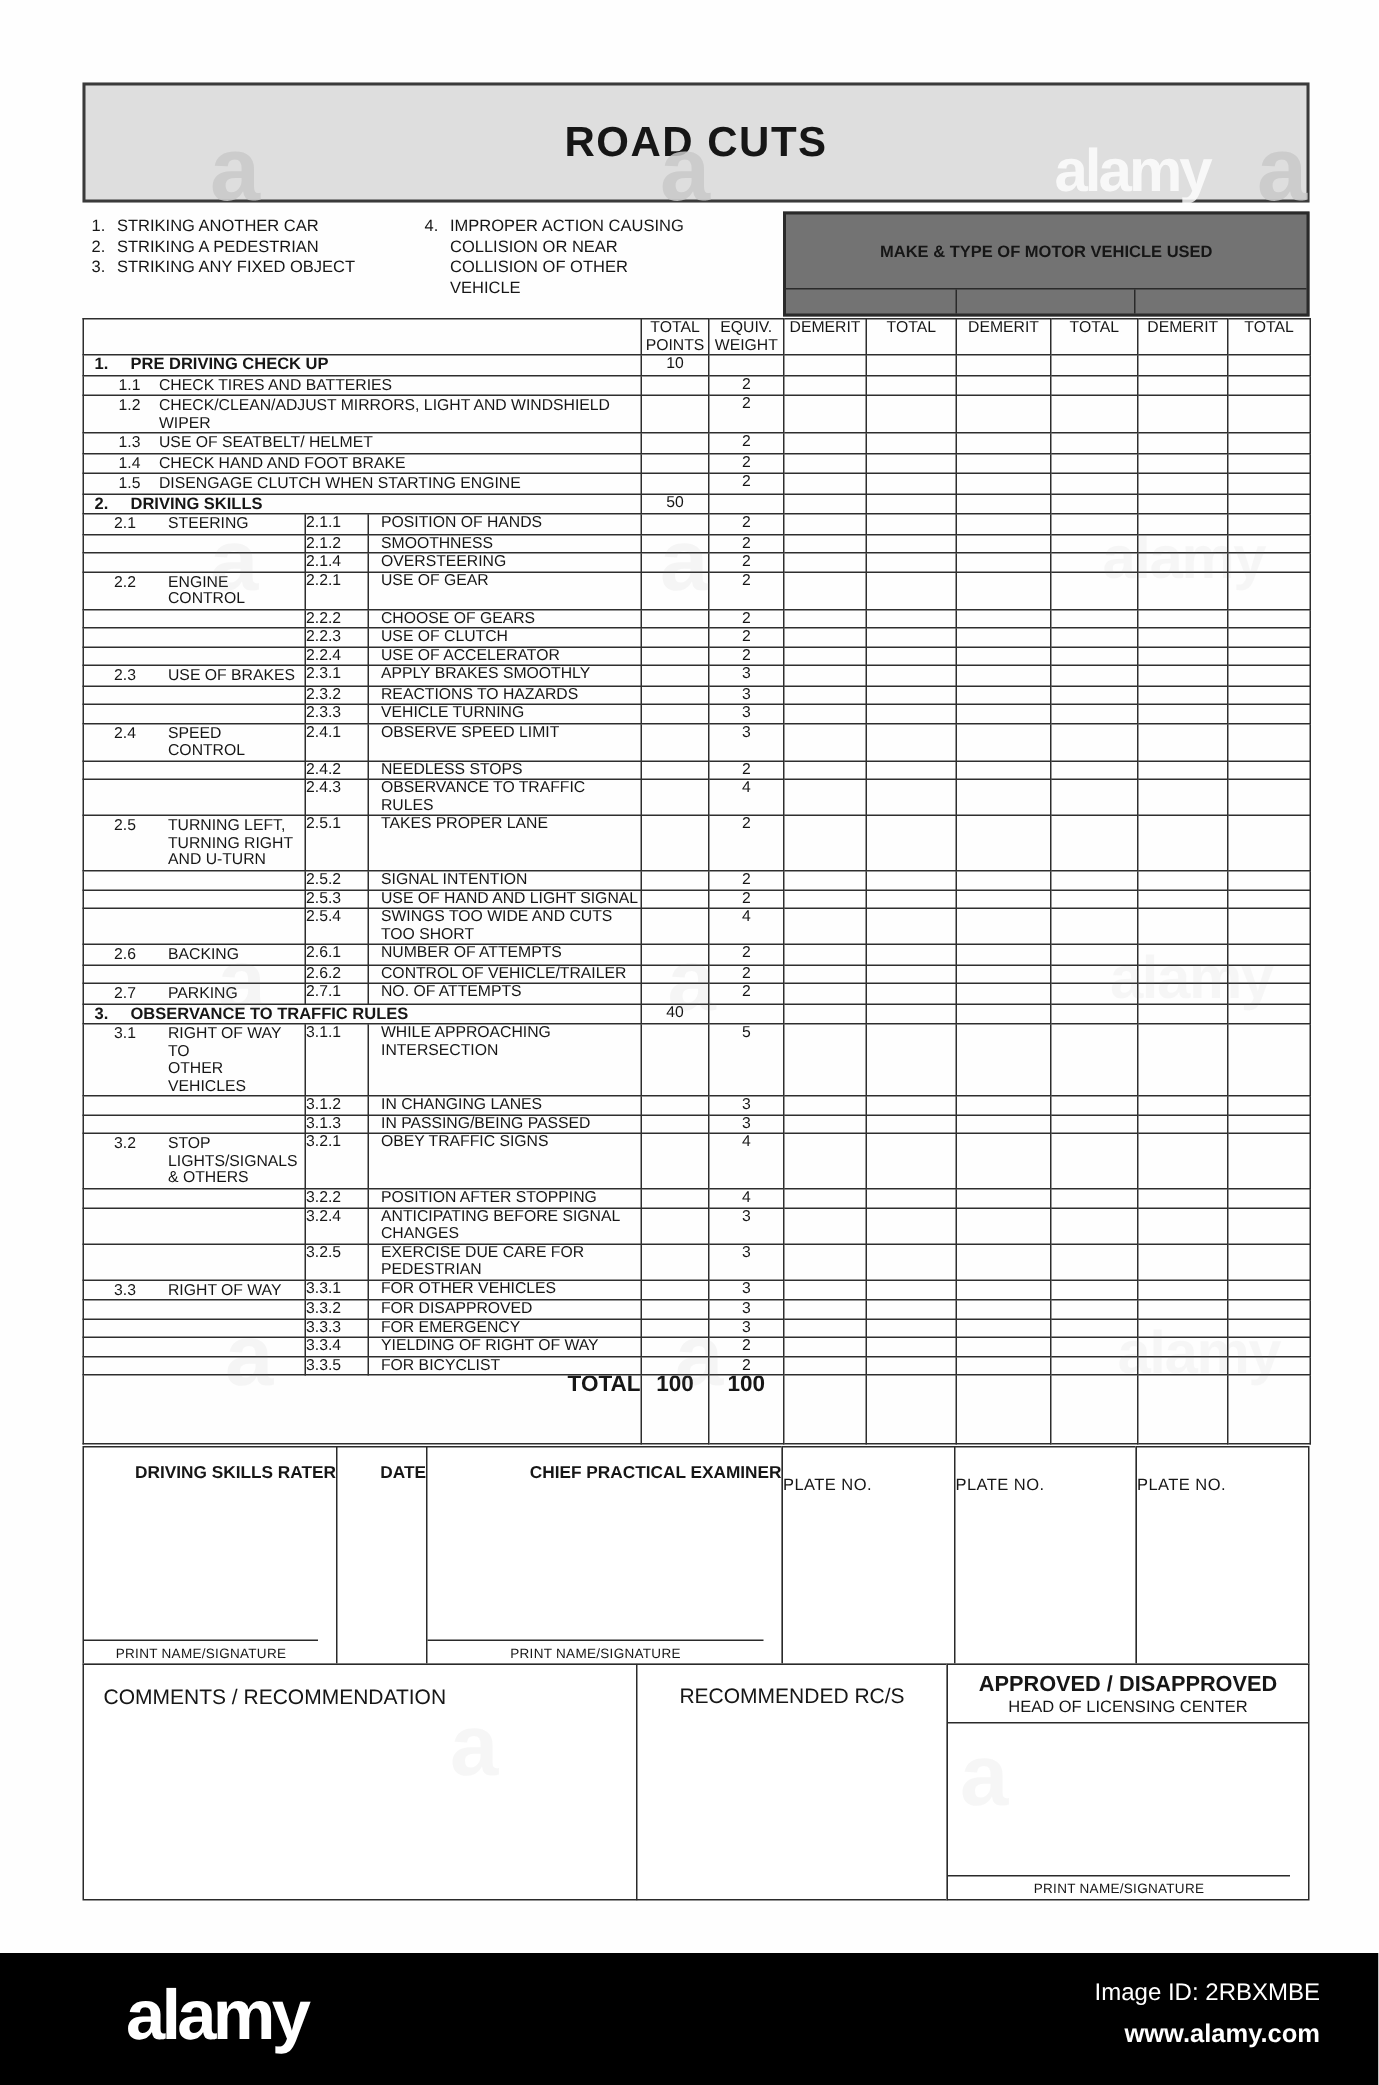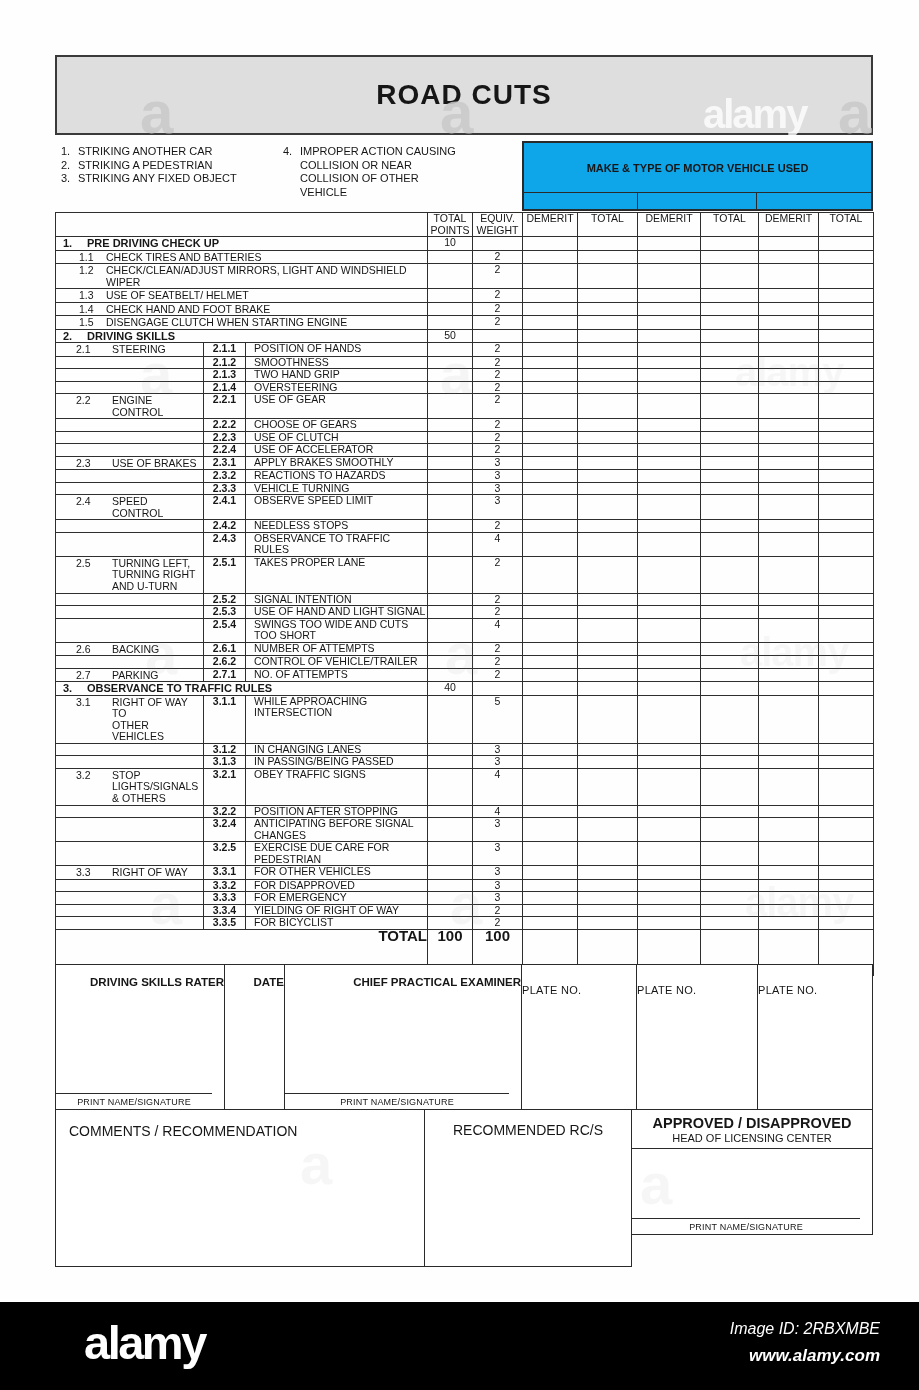--- a/index.html
+++ b/index.html
@@ -21,21 +21,21 @@
              border:2px solid #3a3a3a;box-sizing:border-box;display:flex;align-items:center;justify-content:center;}
   .title{font-size:28px;font-weight:bold;letter-spacing:1px;}
 
   .violations{position:absolute;left:6px;top:90px;display:flex;font-size:11px;line-height:13.5px;}
   .vcol1{width:222px;}
   .vrow{display:flex;}
   .vnum{width:17px;flex:none;}
   .vtext{white-space:pre-line;}
 
   .make-box{position:absolute;left:467px;top:86px;width:351px;height:70px;box-sizing:border-box;
-            border:2px solid #2a2a2a;background:#0ea5e9;}
+            border:2px solid #2a2a2a;background:#737373;}
   .make-label{height:50px;display:flex;align-items:center;justify-content:center;
               font-size:11px;font-weight:bold;border-bottom:1px solid #2a2a2a;box-sizing:border-box;text-align:center;}
   .make-subrow{display:flex;height:16px;}
   .make-subrow .mcellv{box-sizing:border-box;border-right:1px solid #2a2a2a;}
   .make-subrow .mcellv:last-child{border-right:none;}
 
   
   table.main{position:absolute;left:0;top:157px;width:818px;border-collapse:collapse;
              table-layout:fixed;font-size:10.5px;}
   table.main td{border:1px solid #2e2e2e;padding:0;vertical-align:top;overflow:hidden;line-height:11.5px;}
@@ -43,21 +43,21 @@
   td.hcell{font-size:10.5px;text-align:center;vertical-align:middle;line-height:11px;white-space:pre-line;}
   .num-label{display:flex;padding:1px 2px 0 7px;}
   .num-label .n{flex:none;}
   .num-label .l{white-space:pre-line;}
   tr.r-section .num-label{font-weight:bold;font-size:11px;}
   tr.r-section .n{min-width:24px;}
   tr.r-plain .num-label{padding-left:23px;}
   tr.r-plain .n{min-width:27px;}
   td.catcell .num-label{padding-left:20px;}
   td.catcell .n{min-width:36px;}
-  td.numcell{text-align:center;font-weight:bold;}
+  td.numcell{}
   td.desccell{padding:1px 2px 0 0;}
   td.desccell .d{padding-left:8px;white-space:pre-line;}
   td.valcell{text-align:center;}
   tfoot td{vertical-align:top;}
   td.tlabel{font-weight:bold;font-size:15px;text-align:right;padding:13px 8px 0 0;}
   td.tval{font-weight:bold;font-size:15px;text-align:center;padding-top:13px;}
 
   
   .sig-box{position:absolute;border:1px solid #2a2a2a;box-sizing:border-box;background:#fff;}
   .sig-title{font-weight:bold;font-size:11.5px;text-align:right;padding-top:11px;}
@@ -68,21 +68,21 @@
   
   .com-label{font-size:14px;padding:13px 0 0 13px;}
   .rec-label{font-size:14px;text-align:center;padding-top:12px;}
   .app-head{border-bottom:1px solid #2a2a2a;text-align:center;padding:5px 0 4px 0;}
   .app-main{font-weight:bold;font-size:14.5px;}
   .app-sub{font-size:11px;margin-top:1px;}
 
   
   .footer{position:absolute;left:0;top:1302px;width:919px;height:88px;background:#000;color:#fff;}
   .flogo{position:absolute;left:84px;top:13px;font-size:47px;font-weight:bold;letter-spacing:-2.5px;}
-  .fright{position:absolute;right:39px;top:18px;text-align:right;font-style:italic;}
+  .fright{position:absolute;right:39px;top:18px;text-align:right;}
   .fid{font-size:16px;}
   .furl{font-size:17px;font-weight:bold;margin-top:8px;}
 </style>
 </head>
 <body>
 
 <div class="page">
 
   <div class="form">
 
@@ -298,35 +298,20 @@
             <td class="valcell">2</td>
             <td></td>
             <td></td>
             <td></td>
             <td></td>
             <td></td>
             <td></td>
           </tr>
           <tr class="r-item" style="height: 12px;">
             <td class="catcell"></td>
-            <td class="numcell">2.1.3</td>
-            <td class="desccell">
-              <div class="d">TWO HAND GRIP</div>
-            </td>
-            <td class="valcell"></td>
-            <td class="valcell">2</td>
-            <td></td>
-            <td></td>
-            <td></td>
-            <td></td>
-            <td></td>
-            <td></td>
-          </tr>
-          <tr class="r-item" style="height: 12px;">
-            <td class="catcell"></td>
             <td class="numcell">2.1.4</td>
             <td class="desccell">
               <div class="d">OVERSTEERING</div>
             </td>
             <td class="valcell"></td>
             <td class="valcell">2</td>
             <td></td>
             <td></td>
             <td></td>
             <td></td>
@@ -875,21 +860,21 @@
     <div class="sig-box" style="left:702px;top:909px;width:116px;height:146px">
       <div class="plate-label">PLATE NO.</div>
     </div>
 
     <div class="sig-box" style="left:0;top:1054px;width:370px;height:158px">
       <div class="com-label">COMMENTS / RECOMMENDATION</div>
     </div>
     <div class="sig-box" style="left:369px;top:1054px;width:208px;height:158px">
       <div class="rec-label">RECOMMENDED RC/S</div>
     </div>
-    <div class="sig-box" style="left:576px;top:1054px;width:242px;height:126px">
+    <div class="sig-box" style="left:576px;top:1054px;width:242px;height:158px">
       <div class="app-head">
         <div class="app-main">APPROVED / DISAPPROVED</div>
         <div class="app-sub">HEAD OF LICENSING CENTER</div>
       </div>
       <div class="print-strip">PRINT NAME/SIGNATURE</div>
     </div>
 
   </div>
 
   <div class="wm wm-hdr" style="left:140px;top:78px">a</div>

